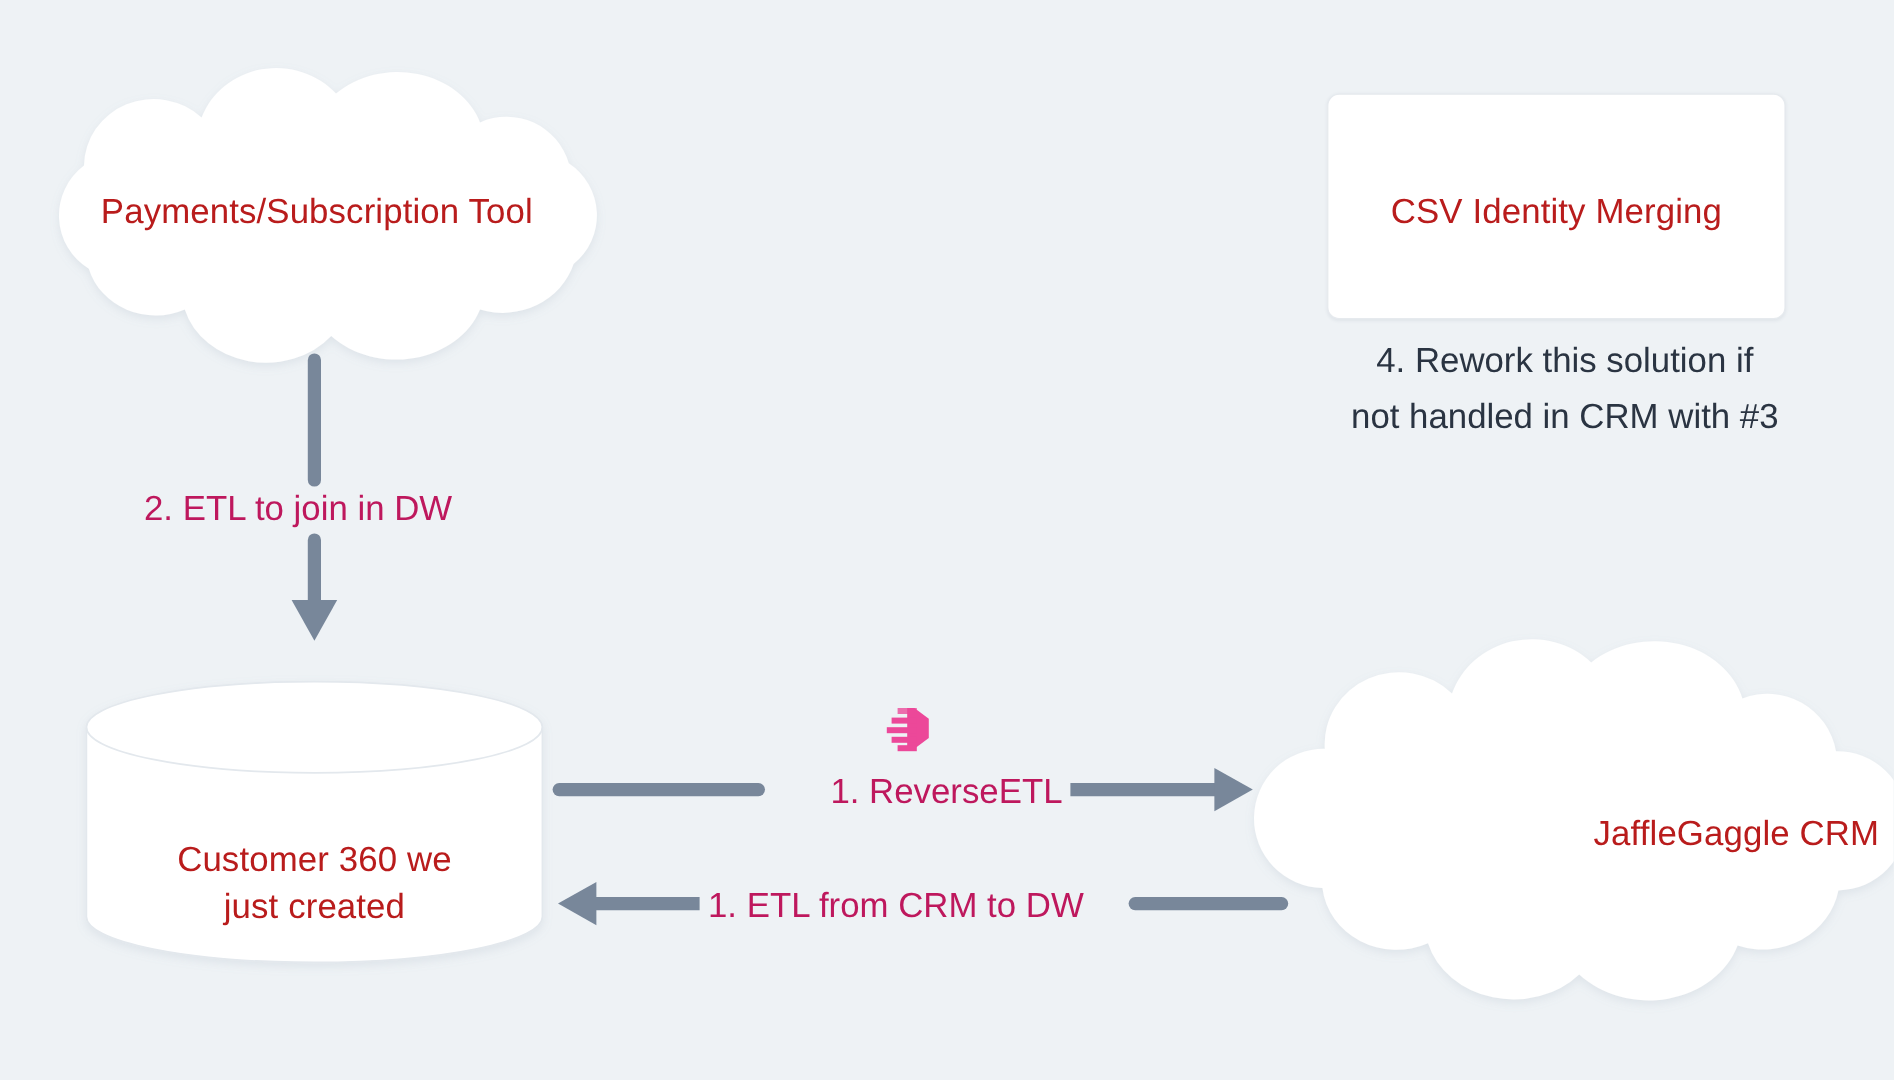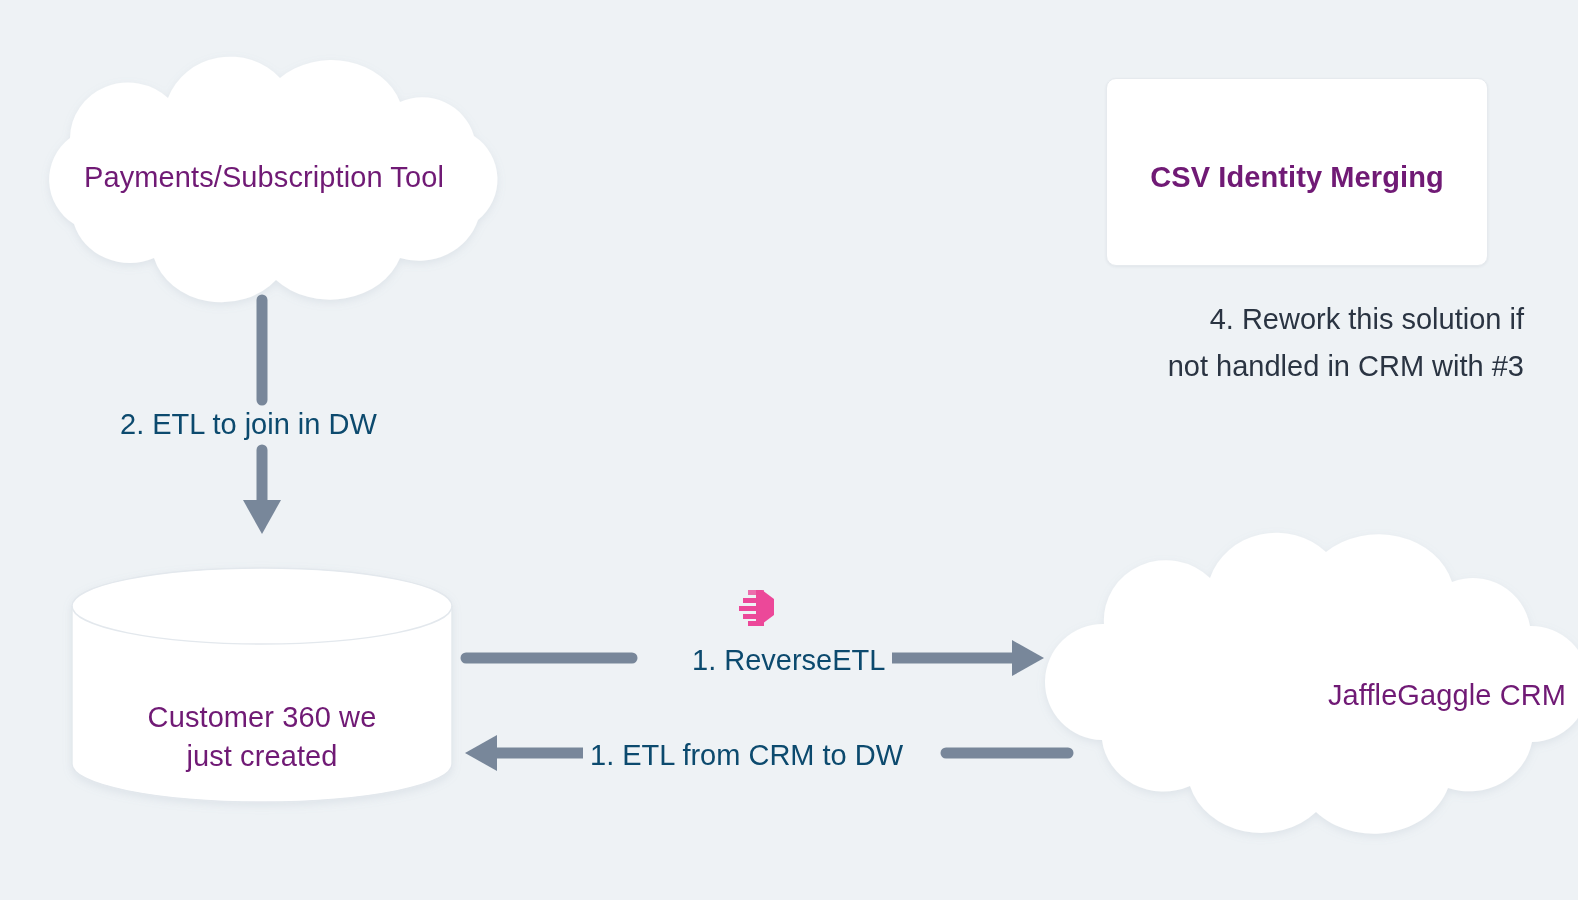--- a/index.html
+++ b/index.html
@@ -22,21 +22,21 @@
   }
   .node {
     position: absolute;
     box-sizing: border-box;
   }
   .node-label {
     position: absolute;
     left: 0;
     right: 0;
     text-align: center;
-    color: #701a75;
+    color: #b91c1c;
     font-size: 29px;
     line-height: 1.36;
     letter-spacing: 0.1px;
     white-space: pre-line;
     pointer-events: none;
   }
   
   .shape-svg {
     position: absolute;
     left: 0;
@@ -53,21 +53,21 @@
   
   .free-text {
     position: absolute;
     color: #2a3442;
     font-size: 29px;
     line-height: 1.62;
     white-space: pre-line;
   }
   .edge-label {
     position: absolute;
-    color: #0c4a6e;
+    color: #be185d;
     font-size: 29px;
     line-height: 1.2;
     white-space: nowrap;
     background: #eef2f5;
     padding: 0 7px;
   }
   .ht-logo {
     position: absolute;
   }
 </style>
@@ -96,24 +96,24 @@
           A 58 54 0 0 1 66 170
           A 52 52 0 0 1 62 84
           A 58 56 0 0 1 160 44
           Z"></path>
       </g>
     </svg>
     <div class="node-label" style="top:104px;">Payments/Subscription Tool</div>
   </div>
 
   <div class="node rect-node" style="left:1106px; top:78px; width:382px; height:188px;">
-    <div class="node-label" style="top:79px;font-weight:bold;">CSV Identity Merging</div>
-  </div>
-
-  <div class="free-text" style="left:1084px; top:296px; width:440px; text-align:right;">4. Rework this solution if
+    <div class="node-label" style="top:79px;">CSV Identity Merging</div>
+  </div>
+
+  <div class="free-text" style="left:1084px; top:278px; width:440px; text-align:center;">4. Rework this solution if
 not handled in CRM with #3</div>
 
   <div class="node" style="left:64px; top:568px; width:396px; height:240px;">
     <svg class="shape-svg" width="396" height="240" viewBox="0 0 396 240">
       <defs>
         <filter id="softShadowB" x="-20%" y="-20%" width="140%" height="150%">
           <feDropShadow dx="0" dy="3" stdDeviation="4" flood-color="#8a99ad" flood-opacity="0.16"></feDropShadow>
         </filter>
       </defs>
       <g filter="url(#softShadowB)">

